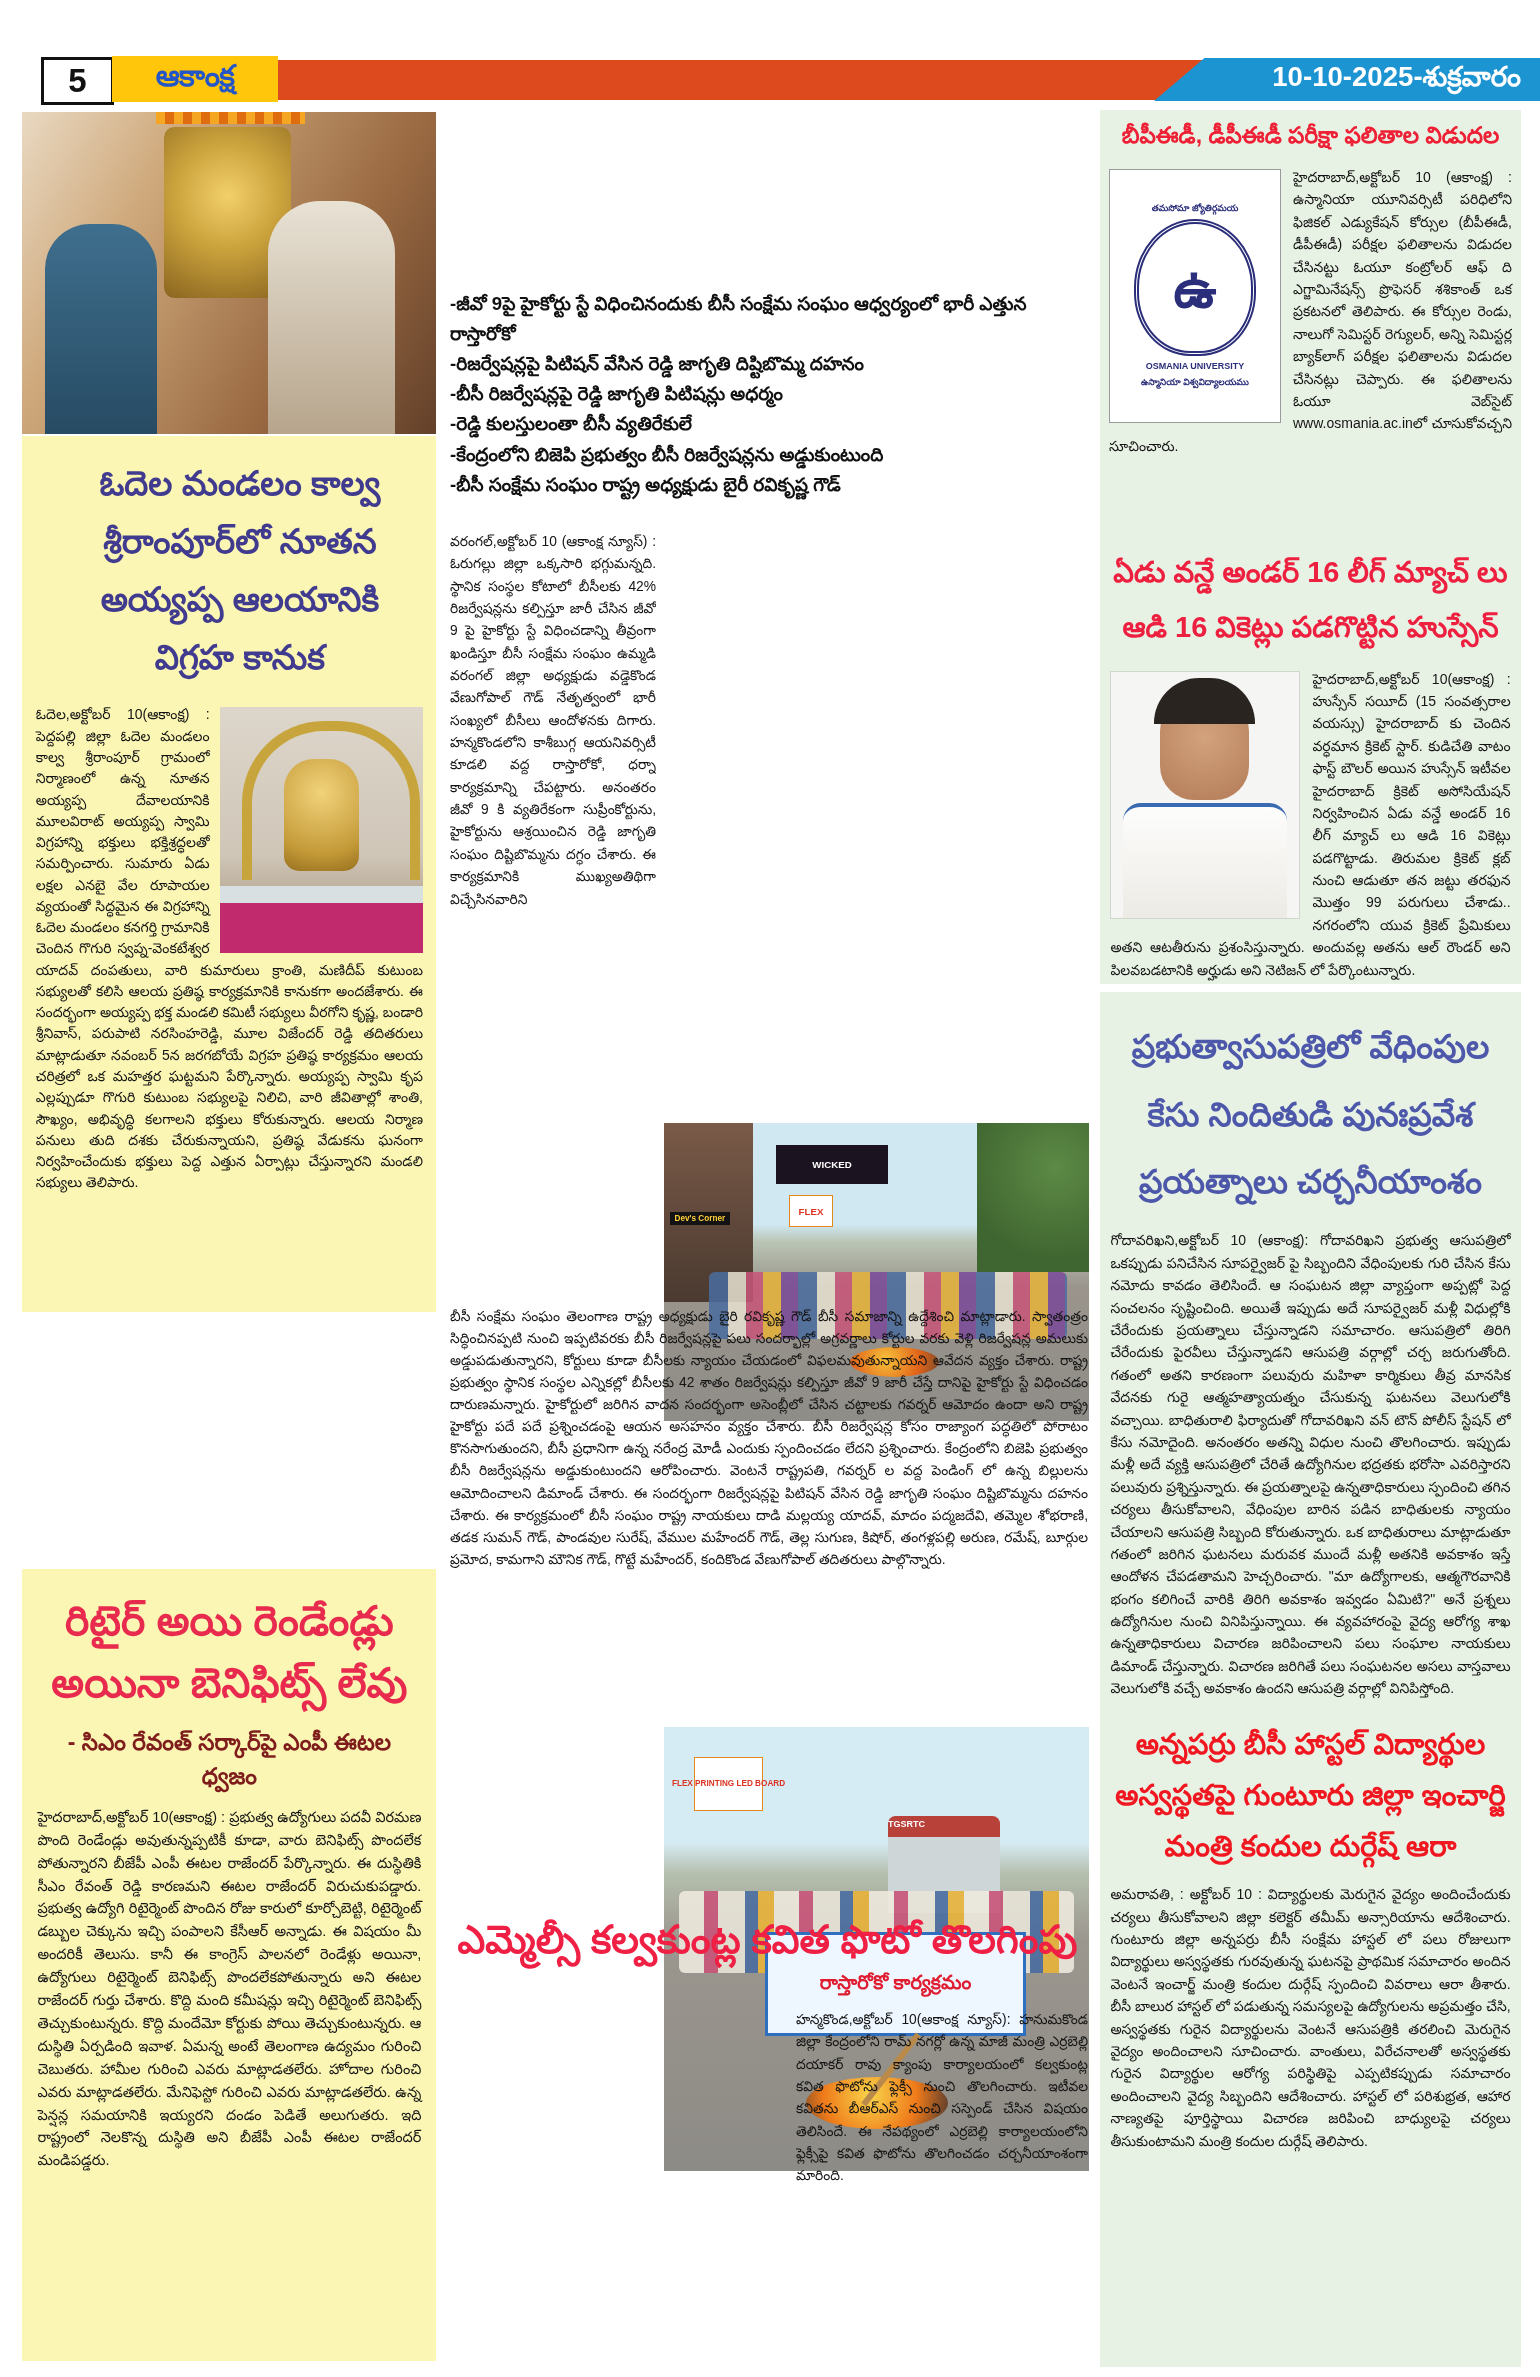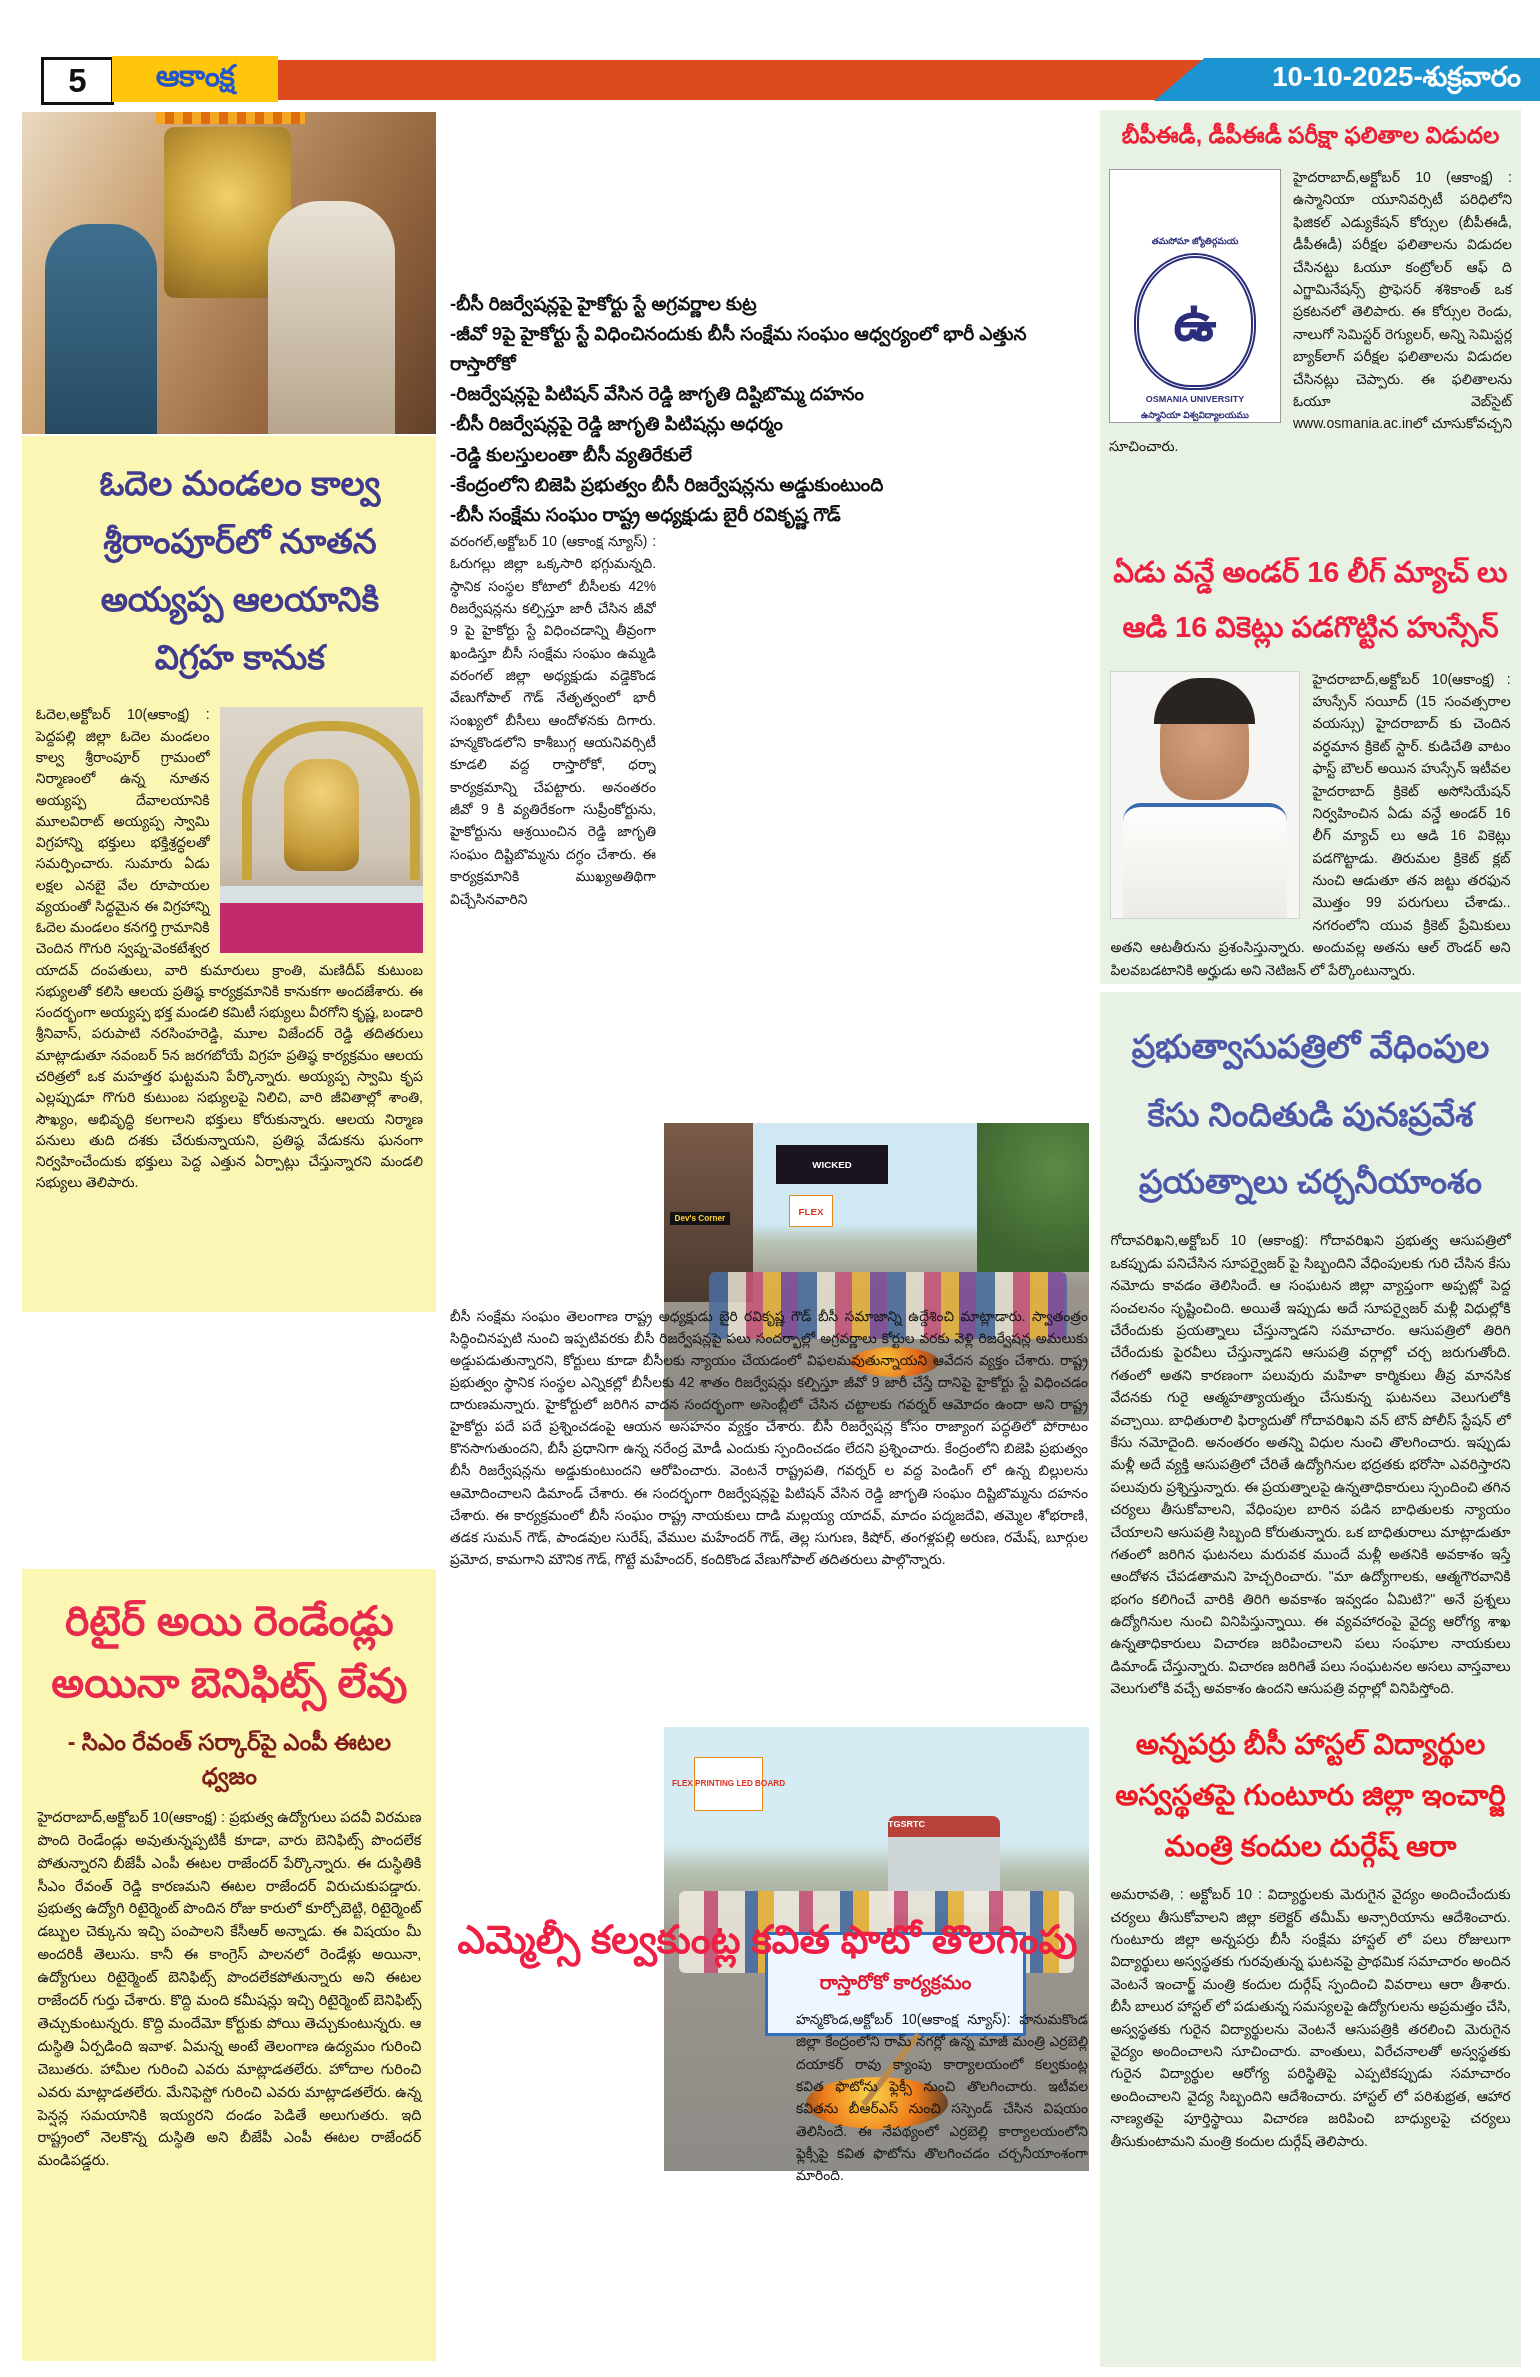--- a/index.html
+++ b/index.html
@@ -19,21 +19,21 @@
   .masthead-logo{background:#ffc60b;color:#2456c8;font-weight:bold;font-size:30px;
                  display:flex;align-items:center;justify-content:center;letter-spacing:-0.7px;}
   .masthead-bar{background:#dd4a1d;}
   .masthead-date{background:#1d94d2;color:#fff;font-weight:bold;font-size:27.6px;
                  display:flex;align-items:center;justify-content:flex-end;padding-right:21px;
                  clip-path:polygon(13% 0,100% 0,100% 100%,0 100%);}
   .float-r{float:right;margin:3px 0 6px 10.4px;}
   .float-l{float:left;margin:3px 12px 4.5px 0;}
   .tinylabel{position:absolute;font-weight:bold;white-space:nowrap;}
   .osmania{background:#fff;border:0.7px solid #9a9a9a;display:flex;flex-direction:column;
-           align-items:center;justify-content:flex-end;gap:4.5px;}
+           align-items:center;justify-content:center;gap:4.5px;}
   .osm-circle{width:112px;height:127px;border:5.2px double #2b2e7a;border-radius:50% 50% 46% 46%;
               display:flex;align-items:center;justify-content:center;color:#2b2e7a;
               font-size:54px;font-weight:bold;}
   .osm-txt{color:#2b2e7a;font-size:9px;font-weight:bold;text-align:center;line-height:1.3;}
 </style>
 </head>
 <body>
 
 <div class="page">
 
@@ -88,21 +88,20 @@
   </div>
 
   <div class="abs panel-yellow" style="left:22.4px;top:1569px;width:414px;height:792px;overflow:hidden;">
     <div class="hl-red" style="padding:22.4px 18px 3px 18px;font-size:41px;line-height:1.5;">రిటైర్ అయి రెండేండ్లు అయినా బెనిఫిట్స్ లేవు</div>
     <div style="padding:7.5px 18px 1.5px 18px;font-size:23px;font-weight:bold;text-align:center;line-height:1.5;color:#7f1d1d;">- సిఎం రేవంత్ సర్కార్‌పై ఎంపీ ఈటల ధ్వజం</div>
     <div class="body-txt" style="padding:10.4px 15px 0 15px;font-size:14.5px;line-height:1.58;">హైదరాబాద్,అక్టోబర్ 10(ఆకాంక్ష) : ప్రభుత్వ ఉద్యోగులు పదవీ విరమణ పొంది రెండేండ్లు అవుతున్నప్పటికీ కూడా, వారు బెనిఫిట్స్ పొందలేక పోతున్నారని బీజేపీ ఎంపీ ఈటల రాజేందర్ పేర్కొన్నారు. ఈ దుస్థితికి సీఎం రేవంత్ రెడ్డి కారణమని ఈటల రాజేందర్ విరుచుకుపడ్డారు. ప్రభుత్వ ఉద్యోగి రిటైర్మెంట్ పొందిన రోజు కారులో కూర్చోబెట్టి, రిటైర్మెంట్ డబ్బుల చెక్కును ఇచ్చి పంపాలని కేసీఆర్ అన్నాడు. ఈ విషయం మీ అందరికీ తెలుసు. కానీ ఈ కాంగ్రెస్ పాలనలో రెండేళ్లు అయినా, ఉద్యోగులు రిటైర్మెంట్ బెనిఫిట్స్ పొందలేకపోతున్నారు అని ఈటల రాజేందర్ గుర్తు చేశారు. కొద్ది మంది కమీషన్లు ఇచ్చి రిటైర్మెంట్ బెనిఫిట్స్ తెచ్చుకుంటున్నరు. కొద్ది మందేమో కోర్టుకు పోయి తెచ్చుకుంటున్నరు. ఆ దుస్థితి ఏర్పడింది ఇవాళ. ఏమన్న అంటే తెలంగాణ ఉద్యమం గురించి చెబుతరు. హామీల గురించి ఎవరు మాట్లాడతలేరు. హోదాల గురించి ఎవరు మాట్లాడతలేరు. మేనిఫెస్టో గురించి ఎవరు మాట్లాడతలేరు. ఉన్న పెన్షన్ల సమయానికి ఇయ్యరని దండం పెడితే అలుగుతరు. ఇది రాష్ట్రంలో నెలకొన్న దుస్థితి అని బీజేపీ ఎంపీ ఈటల రాజేందర్ మండిపడ్డరు.</div>
   </div>
 
 
   <div class="abs bullets" style="left:450px;top:289px;width:640px;">
-    <div>-బీసీ రిజర్వేషన్లపై హైకోర్టు స్టే అగ్రవర్ణాల కుట్ర</div>
     <div>-జీవో 9పై హైకోర్టు స్టే విధించినందుకు బీసీ సంక్షేమ సంఘం ఆధ్వర్యంలో భారీ ఎత్తున రాస్తారోకో</div>
     <div>-రిజర్వేషన్లపై పిటిషన్ వేసిన రెడ్డి జాగృతి దిష్టిబొమ్మ దహనం</div>
     <div>-బీసీ రిజర్వేషన్లపై రెడ్డి జాగృతి పిటిషన్లు అధర్మం</div>
     <div>-రెడ్డి కులస్తులంతా బీసీ వ్యతిరేకులే</div>
     <div>-కేంద్రంలోని బిజెపి ప్రభుత్వం బీసీ రిజర్వేషన్లను అడ్డుకుంటుంది</div>
     <div>-బీసీ సంక్షేమ సంఘం రాష్ట్ర అధ్యక్షుడు బైరీ రవికృష్ణ గౌడ్</div>
   </div>
 
   <div class="abs body-txt" style="left:450px;top:531px;width:206px;height:768px;overflow:hidden;line-height:1.62;">వరంగల్,అక్టోబర్ 10 (ఆకాంక్ష న్యూస్) : ఓరుగల్లు జిల్లా ఒక్కసారి భగ్గుమన్నది. స్థానిక సంస్థల కోటాలో బీసీలకు 42% రిజర్వేషన్లను కల్పిస్తూ జారీ చేసిన జీవో 9 పై హైకోర్టు స్టే విధించడాన్ని తీవ్రంగా ఖండిస్తూ బీసీ సంక్షేమ సంఘం ఉమ్మడి వరంగల్ జిల్లా అధ్యక్షుడు వడ్డెకొండ వేణుగోపాల్ గౌడ్ నేతృత్వంలో భారీ సంఖ్యలో బీసీలు ఆందోళనకు దిగారు. హన్మకొండలోని కాశీబుగ్గ ఆయనివర్సిటీ కూడలి వద్ద రాస్తారోకో, ధర్నా కార్యక్రమాన్ని చేపట్టారు. అనంతరం జీవో 9 కి వ్యతిరేకంగా సుప్రీంకోర్టును, హైకోర్టును ఆశ్రయించిన రెడ్డి జాగృతి సంఘం దిష్టిబొమ్మను దగ్ధం చేశారు. ఈ కార్యక్రమానికి ముఖ్యఅతిథిగా విచ్చేసినవారిని</div>
 

